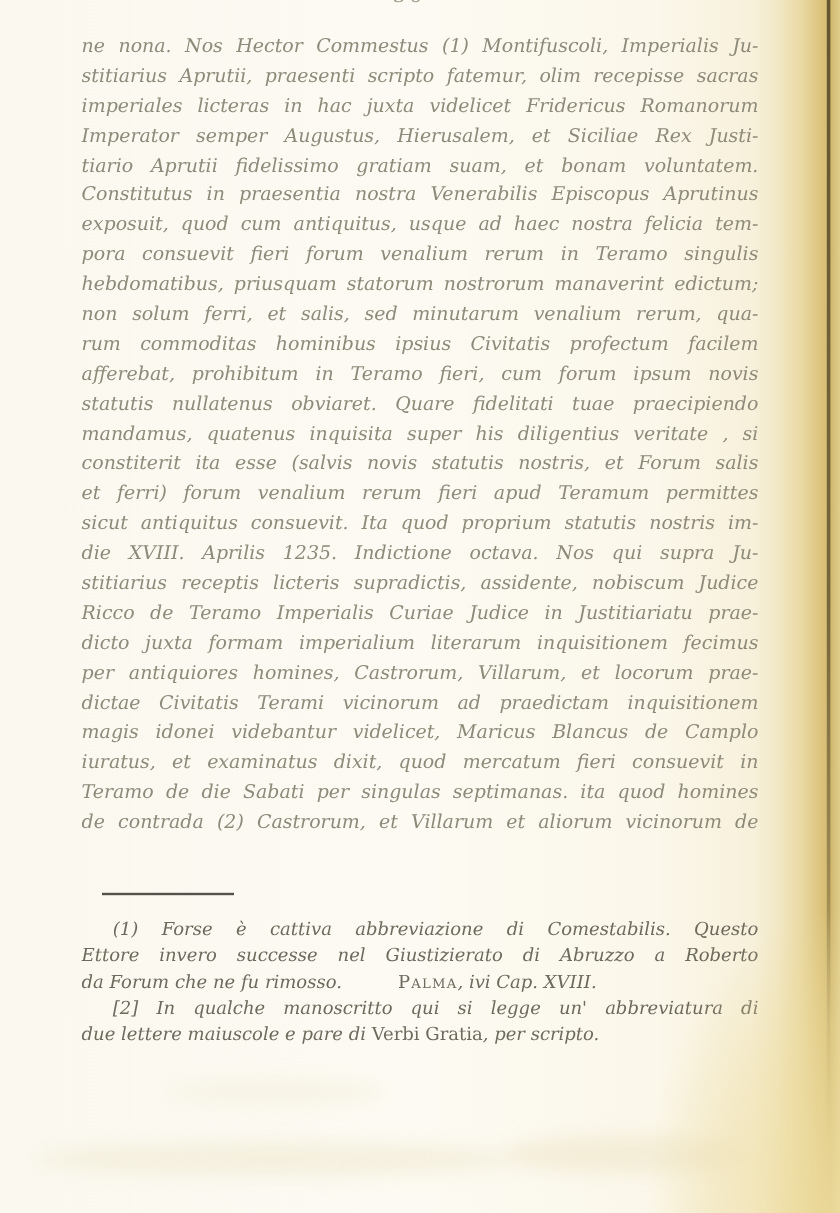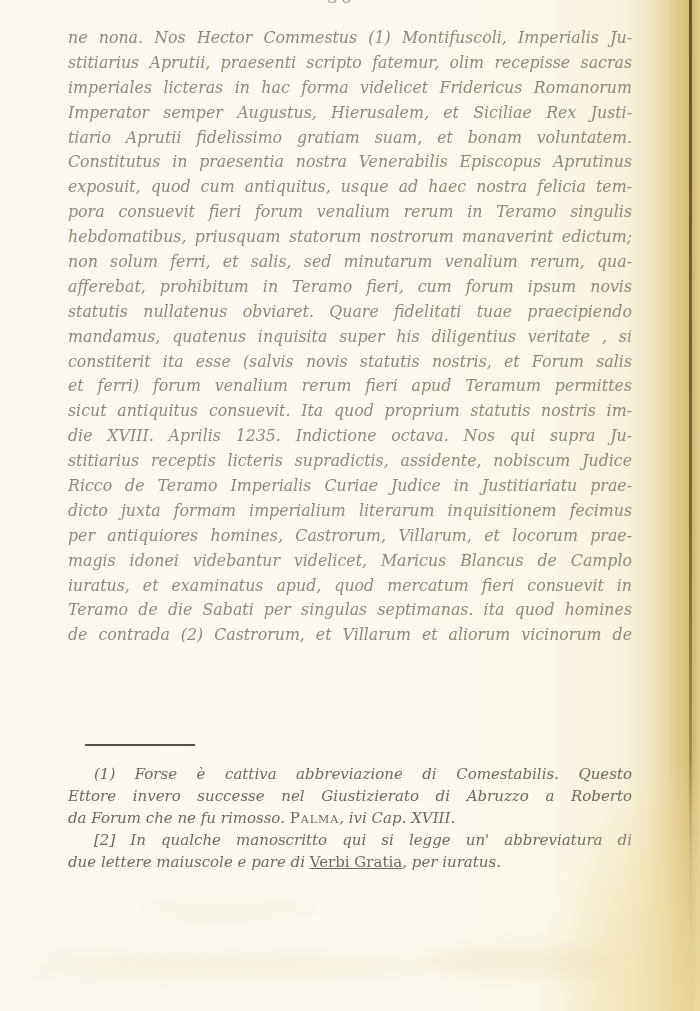--- a/index.html
+++ b/index.html
@@ -33,22 +33,22 @@
   }
   
   .footnotes {
     position: absolute; top: 763px; left: 68px; width: 564px;
     color: #6d6a5d; font-size: 15px; font-style: italic;
   }
   .fline { height: 22px; line-height: 22px; overflow: hidden; text-align: left; }
   .fline.just { text-align: justify; text-align-last: justify; }
   .fline.indent { text-indent: 26px; }
   .seg-italic { font-style: italic; }
-  .seg-smallcaps { font-style: normal; font-variant: small-caps; letter-spacing: 1px; }
-  .seg-roman { font-style: normal; text-decoration: underline; }
+  .seg-smallcaps { font-style: normal; font-variant: small-caps; letter-spacing: 1px; margin-left: 42px; }
+  .seg-roman { font-style: normal; }
   
   .edge-band {
     position: absolute; top: 0; right: 0; width: 72px; height: 1011px; pointer-events: none;
     background: linear-gradient(90deg,
       rgba(233,219,168,0) 0%,
       rgba(234,219,166,0.35) 28%,
       rgba(228,208,142,0.70) 55%,
       rgba(218,193,120,0.95) 78%,
       rgba(209,185,112,1) 90%,
       rgba(224,206,142,1) 100%);
@@ -77,53 +77,55 @@
 </style>
 </head>
 <body>
 
 <div class="page">
   <div class="page-number">36</div>
 
   <div class="main-text">
       <div class="line">ne nona. Nos Hector Commestus (1) Montifuscoli, Imperialis Ju-</div>
       <div class="line">stitiarius Aprutii, praesenti scripto fatemur, olim recepisse sacras</div>
-      <div class="line">imperiales licteras in hac forma videlicet Fridericus Romanorum</div>
+      <div class="line">imperiales licteras in hac juxta videlicet Fridericus Romanorum</div>
       <div class="line">Imperator semper Augustus, Hierusalem, et Siciliae Rex Justi-</div>
       <div class="line">tiario Aprutii fidelissimo gratiam suam, et bonam voluntatem.</div>
       <div class="line">Constitutus in praesentia nostra Venerabilis Episcopus Aprutinus</div>
       <div class="line">exposuit, quod cum antiquitus, usque ad haec nostra felicia tem-</div>
       <div class="line">pora consuevit fieri forum venalium rerum in Teramo singulis</div>
       <div class="line">hebdomatibus, priusquam statorum nostrorum manaverint edictum;</div>
       <div class="line">non solum ferri, et salis, sed minutarum venalium rerum, qua-</div>
+      <div class="line">rum commoditas hominibus ipsius Civitatis profectum facilem</div>
       <div class="line">afferebat, prohibitum in Teramo fieri, cum forum ipsum novis</div>
       <div class="line">statutis nullatenus obviaret. Quare fidelitati tuae praecipiendo</div>
       <div class="line">mandamus, quatenus inquisita super his diligentius veritate , si</div>
       <div class="line">constiterit ita esse (salvis novis statutis nostris, et Forum salis</div>
       <div class="line">et ferri) forum venalium rerum fieri apud Teramum permittes</div>
       <div class="line">sicut antiquitus consuevit. Ita quod proprium statutis nostris im-</div>
       <div class="line">die XVIII. Aprilis 1235. Indictione octava. Nos qui supra Ju-</div>
       <div class="line">stitiarius receptis licteris supradictis, assidente, nobiscum Judice</div>
       <div class="line">Ricco de Teramo Imperialis Curiae Judice in Justitiariatu prae-</div>
       <div class="line">dicto juxta formam imperialium literarum inquisitionem fecimus</div>
       <div class="line">per antiquiores homines, Castrorum, Villarum, et locorum prae-</div>
+      <div class="line">dictae Civitatis Terami vicinorum ad praedictam inquisitionem</div>
       <div class="line">magis idonei videbantur videlicet, Maricus Blancus de Camplo</div>
-      <div class="line">iuratus, et examinatus apud, quod mercatum fieri consuevit in</div>
+      <div class="line">iuratus, et examinatus dixit, quod mercatum fieri consuevit in</div>
       <div class="line">Teramo de die Sabati per singulas septimanas. ita quod homines</div>
       <div class="line">de contrada (2) Castrorum, et Villarum et aliorum vicinorum de</div>
     </div>
 
   <div class="footnote-rule"></div>
 
   <div class="footnotes">
       <div class="fline indent just"><span class="seg-italic">(1) Forse è cattiva abbreviazione di Comestabilis. Questo</span></div>
       <div class="fline just"><span class="seg-italic">Ettore invero successe nel Giustizierato di Abruzzo a Roberto</span></div>
       <div class="fline"><span class="seg-italic">da Forum che ne fu rimosso. </span><span class="seg-smallcaps">Palma</span><span class="seg-italic">, ivi Cap. XVIII.</span></div>
       <div class="fline indent just"><span class="seg-italic">[2] In qualche manoscritto qui si legge un' abbreviatura di</span></div>
-      <div class="fline"><span class="seg-italic">due lettere maiuscole e pare di </span><span class="seg-roman">Verbi Gratia</span><span class="seg-italic">, per iuratus.</span></div>
+      <div class="fline"><span class="seg-italic">due lettere maiuscole e pare di </span><span class="seg-roman">Verbi Gratia</span><span class="seg-italic">, per scripto.</span></div>
     </div>
 
   <div class="stain stain-a"></div>
   <div class="stain stain-b"></div>
   <div class="stain stain-c"></div>
 
   <div class="edge-band"></div>
   <div class="edge-line"></div>
   <div class="corner-wash"></div>
 </div>

